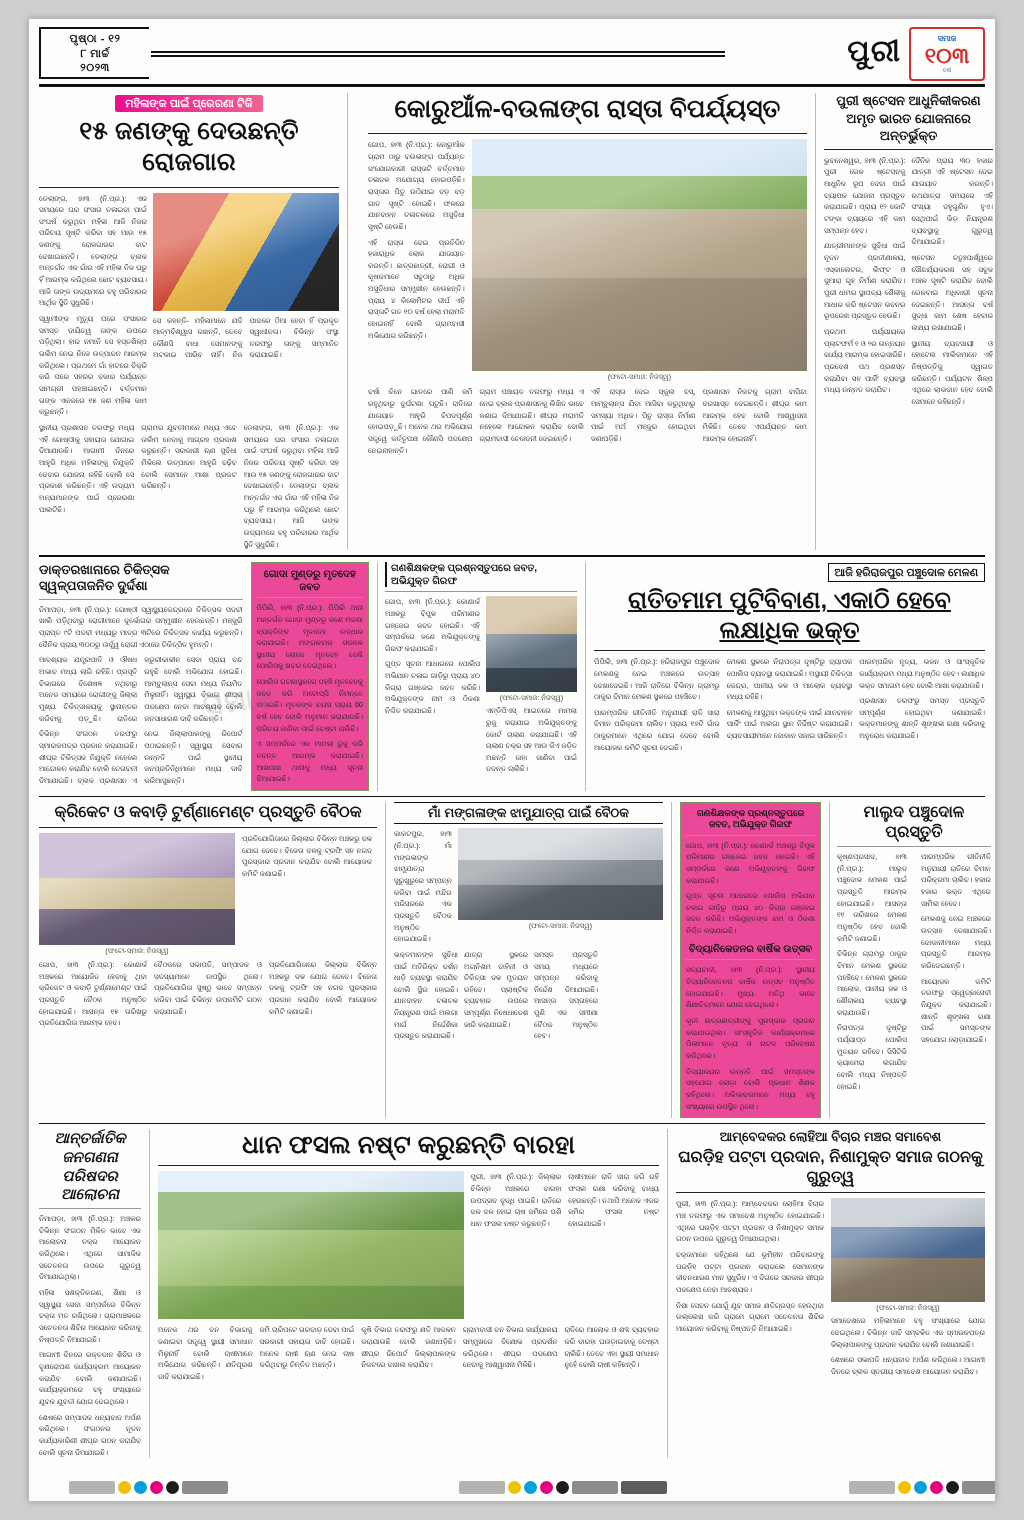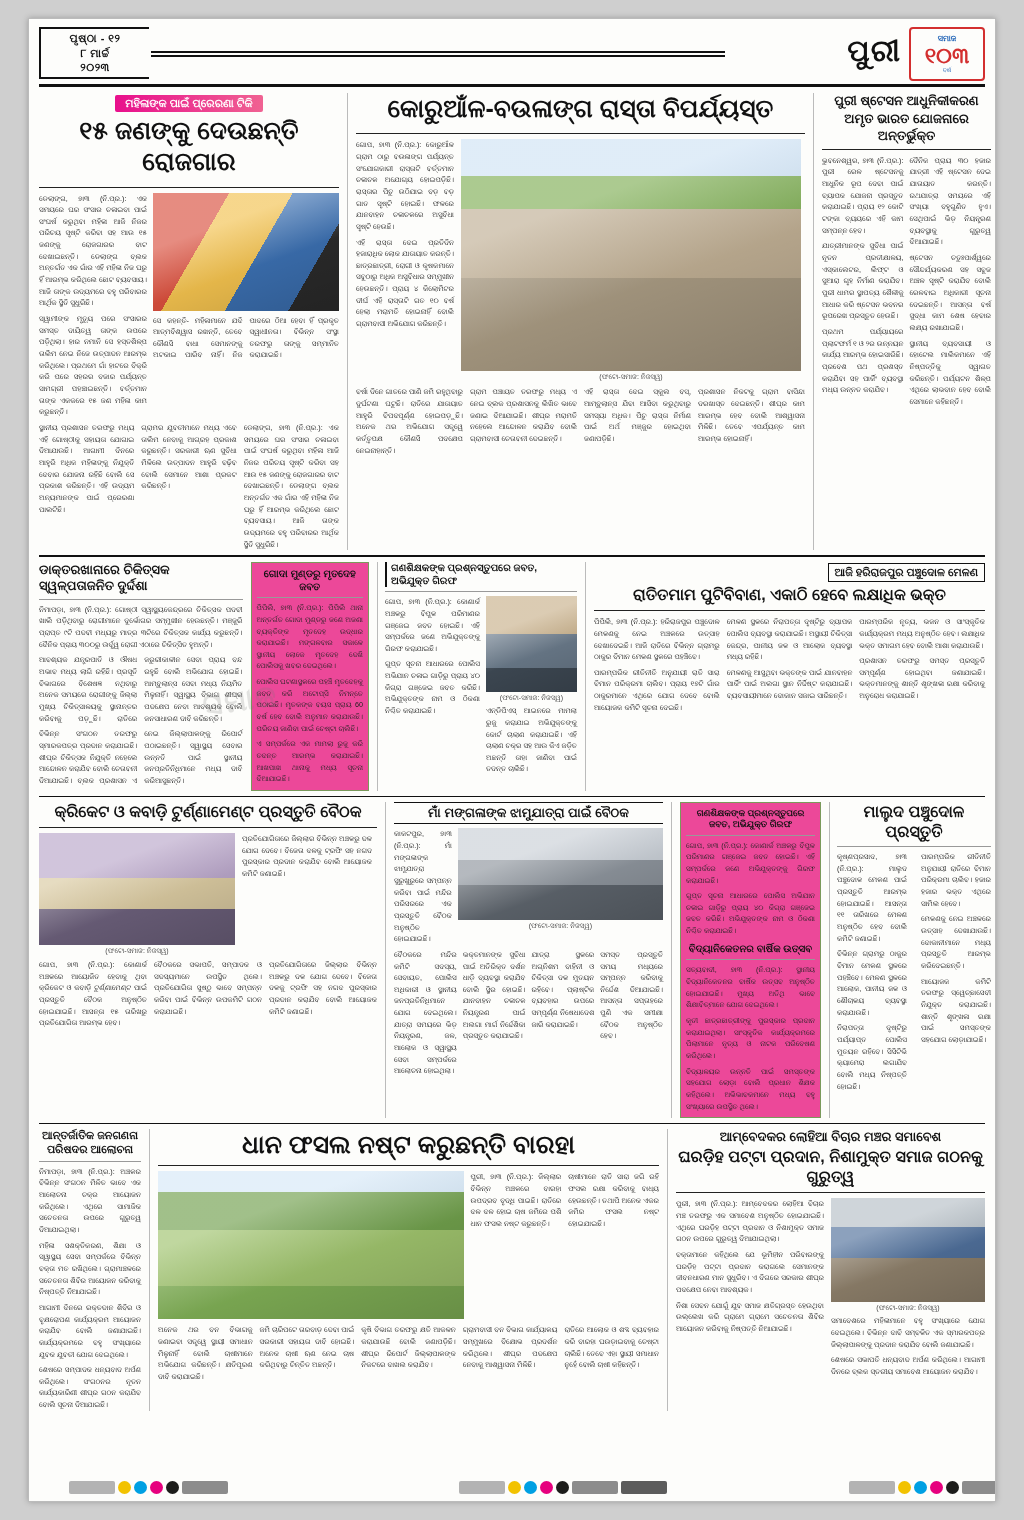--- a/index.html
+++ b/index.html
@@ -51,21 +51,21 @@
   .mast-logo .big { font-size:22px; font-weight:bold; color:#d32f2f; }
   .mast-logo .bot { font-size:6px; color:#1a5fb4; }
 
   
   .content { padding:6px 10px 0 10px; }
   .row { display:flex; gap:8px; }
   .col { display:flex; flex-direction:column; }
 
   .hl { font-weight:bold; color:#111; line-height:1.25; }
   .hl-xl { font-size:25px; }
-  .hl-lg { font-size:16px; }
+  .hl-lg { font-size:24px;text-decoration:underline; }
   .hl-md { font-size:16px; }
   .hl-sm { font-size:13px; }
   .kicker {
     font-size:11px; font-weight:bold; color:#fff;
     background:linear-gradient(90deg,#e8108c,#f06292);
     display:inline-block; padding:2px 10px; border-radius:2px;
   }
   .kicker-box {
     font-size:11px; font-weight:bold; color:#111;
     border:1px solid #111; padding:2px 6px; display:inline-block;
@@ -170,21 +170,21 @@
             <div class="body-txt" style="margin-top:4px; column-count:2; column-gap:7px;">ସେ କହନ୍ତି- ମହିଳାମାନେ ଯଦି ଆତ୍ମବିଶ୍ୱାସ ରଖନ୍ତି, ତେବେ କୌଣସି ବାଧା ସେମାନଙ୍କୁ ଅଟକାଇ ପାରିବ ନାହିଁ। ନିଜ ପାଦରେ ଠିଆ ହେବା ହିଁ ପ୍ରକୃତ ସ୍ୱାଧୀନତା। ବିଭିନ୍ନ ସଂସ୍ଥା ତରଫରୁ ତାଙ୍କୁ ସମ୍ମାନିତ କରାଯାଇଛି।</div>
           </div>
         </div>
         <div style="display:flex; gap:7px; margin-top:4px;">
           <div style="width:96px;" class="body-txt">ସ୍ଥାନୀୟ ପ୍ରଶାସନ ତରଫରୁ ମଧ୍ୟ ଏହି ଗୋଷ୍ଠୀକୁ ସହାୟତା ଯୋଗାଇ ଦିଆଯାଉଛି। ଆଗାମୀ ଦିନରେ ଆହୁରି ଅଧିକ ମହିଳାଙ୍କୁ ନିଯୁକ୍ତି ଦେବାର ଯୋଜନା ରହିଛି ବୋଲି ସେ ପ୍ରକାଶ କରିଛନ୍ତି। ଏହି ଉଦ୍ୟମ ଅନ୍ୟମାନଙ୍କ ପାଇଁ ପ୍ରେରଣା ପାଲଟିଛି।</div>
           <div style="width:96px;" class="body-txt">ଗ୍ରାମର ଯୁବତୀମାନେ ମଧ୍ୟ ଏବେ ତାଲିମ ନେବାକୁ ଆଗ୍ରହ ପ୍ରକାଶ କରୁଛନ୍ତି। ସରକାରୀ ଋଣ ସୁବିଧା ମିଳିଲେ ଉତ୍ପାଦନ ଆହୁରି ବଢ଼ିବ ବୋଲି ସେମାନେ ଆଶା ପ୍ରକଟ କରିଛନ୍ତି।</div>
           <div style="width:96px;" class="body-txt">ଡେଲାଙ୍ଗ, ୭ା୩ (ନି.ପ୍ର.): ଏକ ସମୟରେ ଘର ସଂସାର ଚଳାଇବା ପାଇଁ ସଂଘର୍ଷ କରୁଥିବା ମହିଳା ଆଜି ନିଜର ପରିଚୟ ସୃଷ୍ଟି କରିବା ସହ ଆଉ ୧୫ ଜଣଙ୍କୁ ରୋଜଗାରର ବାଟ ଦେଖାଇଛନ୍ତି। ଡେଲାଙ୍ଗ ବ୍ଲକ ଅନ୍ତର୍ଗତ ଏକ ଗାଁର ଏହି ମହିଳା ନିଜ ଘରୁ ହିଁ ଆରମ୍ଭ କରିଥିଲେ ଛୋଟ ବ୍ୟବସାୟ। ଆଜି ତାଙ୍କ ଉଦ୍ୟମରେ ବହୁ ପରିବାରର ଆର୍ଥିକ ସ୍ଥିତି ସୁଧୁରିଛି।</div>
         </div>
       </div>
 
-      <div class="col vline" style="width:460px; padding-left:8px;">
+      <div class="col vline" style="width:460px; padding-left:20px;">
         <div class="hl hl-xl" style="text-align:center; margin-bottom:4px;">କୋରୁଆଁଳ-ବଉଳାଙ୍ଗ ରାସ୍ତା ବିପର୍ଯ୍ୟସ୍ତ</div>
         <div class="sep"></div>
         <div style="display:flex; gap:7px;">
           <div style="width:98px;">
             <div class="body-txt">ଗୋପ, ୭ା୩ (ନି.ପ୍ର.): କୋରୁଆଁଳ ଗ୍ରାମ ଠାରୁ ବଉଳାଙ୍ଗ ପର୍ଯ୍ୟନ୍ତ ସଂଯୋଗକାରୀ ରାସ୍ତାଟି ବର୍ତ୍ତମାନ ଚଳାଚଳ ଅଯୋଗ୍ୟ ହୋଇପଡ଼ିଛି। ରାସ୍ତାର ପିଚୁ ଉଠିଯାଇ ବଡ଼ ବଡ଼ ଗାତ ସୃଷ୍ଟି ହୋଇଛି। ଫଳରେ ଯାନବାହନ ଚଳାଚଳରେ ଅସୁବିଧା ସୃଷ୍ଟି ହେଉଛି।</div>
             <div class="body-txt" style="margin-top:4px;">ଏହି ରାସ୍ତା ଦେଇ ପ୍ରତିଦିନ ହଜାରାଧିକ ଲୋକ ଯାତାୟାତ କରନ୍ତି। ଛାତ୍ରଛାତ୍ରୀ, ରୋଗୀ ଓ କୃଷକମାନେ ସବୁଠାରୁ ଅଧିକ ଅସୁବିଧାର ସମ୍ମୁଖୀନ ହେଉଛନ୍ତି। ପ୍ରାୟ ୪ କିଲୋମିଟର ଦୀର୍ଘ ଏହି ରାସ୍ତାଟି ଗତ ୧୦ ବର୍ଷ ହେଲା ମରାମତି ହୋଇନାହିଁ ବୋଲି ଗ୍ରାମବାସୀ ଅଭିଯୋଗ କରିଛନ୍ତି।</div>
           </div>
           <div style="width:340px;">
             <div class="ph road" style="height:232px;"></div>
             <div class="cap">(ଫଟୋ-ସମାଜ: ନିଜସ୍ୱ)</div>
@@ -303,21 +303,20 @@
         <div style="display:flex; gap:6px; margin-top:4px;">
           <div style="width:58px;">
             <div class="body-txt">କାକଟପୁର, ୭ା୩ (ନି.ପ୍ର.): ମାଁ ମଙ୍ଗଳାଙ୍କ ଝାମୁଯାତ୍ରା ସୁରୁଖୁରୁରେ ସମ୍ପନ୍ନ କରିବା ପାଇଁ ମନ୍ଦିର ପରିସରରେ ଏକ ପ୍ରସ୍ତୁତି ବୈଠକ ଅନୁଷ୍ଠିତ ହୋଇଯାଇଛି।</div>
           </div>
           <div style="width:206px;">
             <div class="ph meeting" style="height:92px;"></div>
             <div class="cap">(ଫଟୋ-ସମାଜ: ନିଜସ୍ୱ)</div>
           </div>
         </div>
         <div style="display:flex; gap:6px; margin-top:4px;">
-          <div style="width:64px;" class="body-txt">ବୈଠକରେ ମନ୍ଦିର କମିଟି ସଦସ୍ୟ, ସେବାୟତ, ପୋଲିସ ଅଧିକାରୀ ଓ ସ୍ଥାନୀୟ ଜନପ୍ରତିନିଧିମାନେ ଯୋଗ ଦେଇଥିଲେ। ଯାତ୍ରା ସମୟରେ ଭିଡ଼ ନିୟନ୍ତ୍ରଣ, ଜଳ, ଆଲୋକ ଓ ସ୍ୱାସ୍ଥ୍ୟ ସେବା ସମ୍ପର୍କରେ ଆଲୋଚନା ହୋଇଥିଲା।</div>
           <div style="width:64px;" class="body-txt">ଭକ୍ତମାନଙ୍କ ସୁବିଧା ପାଇଁ ଅତିରିକ୍ତ ଦର୍ଶନ ଧାଡ଼ି ବ୍ୟବସ୍ଥା କରାଯିବ ବୋଲି ସ୍ଥିର ହୋଇଛି। ଯାନବାହନ ଚଳାଚଳ ନିୟନ୍ତ୍ରଣ ପାଇଁ ଅଲଗା ମାର୍ଗ ନିର୍ଦ୍ଦେଶିକା ପ୍ରସ୍ତୁତ କରାଯାଇଛି।</div>
           <div style="width:64px;" class="body-txt">ଯାତ୍ରା ସ୍ଥଳରେ ଅଗ୍ନିଶମ ବାହିନୀ ଓ ଚିକିତ୍ସା ଦଳ ମୁତୟନ ରହିବେ। ପ୍ଲାଷ୍ଟିକ ବ୍ୟବହାର ଉପରେ ସମ୍ପୂର୍ଣ୍ଣ ନିଷେଧାଦେଶ ଜାରି କରାଯାଇଛି।</div>
           <div style="width:64px;" class="body-txt">ସମସ୍ତ ପ୍ରସ୍ତୁତି ସମୟ ମଧ୍ୟରେ ସମ୍ପନ୍ନ କରିବାକୁ ନିର୍ଦ୍ଦେଶ ଦିଆଯାଇଛି। ଆସନ୍ତା ସପ୍ତାହରେ ପୁଣି ଏକ ସମୀକ୍ଷା ବୈଠକ ଅନୁଷ୍ଠିତ ହେବ।</div>
         </div>
       </div>
 
       <div class="col vline" style="width:320px; padding-left:8px;">
         <div class="row">
           <div class="col tintbox" style="width:150px;">
             <div class="hl" style="font-size:9px; text-align:center;">ଗଣଶିକ୍ଷକଙ୍କ ପ୍ରଶ୍ନସ୍ତୁପରେ ଜବତ, ଅଭିଯୁକ୍ତ ଗିରଫ</div>
@@ -348,21 +347,21 @@
           </div>
         </div>
       </div>
     </div>
 
     <div class="sep" style="border-top:1px solid #111;"></div>
 
     <div class="row">
 
       <div class="col" style="width:112px;">
-        <div class="hl" style="font-size:11px; text-align:center;">ଆନ୍ତର୍ଜାତିକ ଜନଗଣନା ପରିଷଦର ଆଲୋଚନା</div>
+        <div class="hl" style="font-size:15px; text-align:center;font-style:italic;">ଆନ୍ତର୍ଜାତିକ ଜନଗଣନା ପରିଷଦର ଆଲୋଚନା</div>
         <div class="sep-thin"></div>
         <div class="body-txt">ନିମାପଡ଼ା, ୭ା୩ (ନି.ପ୍ର.): ଅଞ୍ଚଳର ବିଭିନ୍ନ ସଂଗଠନ ମିଳିତ ଭାବେ ଏକ ଆଲୋଚନା ଚକ୍ର ଆୟୋଜନ କରିଥିଲେ। ଏଥିରେ ସାମାଜିକ ସଚେତନତା ଉପରେ ଗୁରୁତ୍ୱ ଦିଆଯାଇଥିଲା।</div>
         <div class="body-txt" style="margin-top:4px;">ମହିଳା ସଶକ୍ତିକରଣ, ଶିକ୍ଷା ଓ ସ୍ୱାସ୍ଥ୍ୟ ସେବା ସମ୍ପର୍କରେ ବିଭିନ୍ନ ବକ୍ତା ମତ ରଖିଥିଲେ। ଗ୍ରାମାଞ୍ଚଳରେ ସଚେତନତା ଶିବିର ଆୟୋଜନ କରିବାକୁ ନିଷ୍ପତ୍ତି ନିଆଯାଇଛି।</div>
         <div class="body-txt" style="margin-top:4px;">ଆଗାମୀ ଦିନରେ ରକ୍ତଦାନ ଶିବିର ଓ ବୃକ୍ଷରୋପଣ କାର୍ଯ୍ୟକ୍ରମ ଆୟୋଜନ କରାଯିବ ବୋଲି ଜଣାଯାଇଛି। କାର୍ଯ୍ୟକ୍ରମରେ ବହୁ ସଂଖ୍ୟାରେ ଯୁବକ ଯୁବତୀ ଯୋଗ ଦେଇଥିଲେ।</div>
         <div class="body-txt" style="margin-top:4px;">ଶେଷରେ ସମ୍ପାଦକ ଧନ୍ୟବାଦ ଅର୍ପଣ କରିଥିଲେ। ସଂଗଠନର ନୂତନ କାର୍ଯ୍ୟକାରିଣୀ ଶୀଘ୍ର ଗଠନ କରାଯିବ ବୋଲି ସୂଚନା ଦିଆଯାଇଛି।</div>
       </div>
 
       <div class="col vline" style="width:510px; padding-left:8px;">
         <div class="hl hl-xl" style="text-align:center;">ଧାନ ଫସଲ ନଷ୍ଟ କରୁଛନ୍ତି ବାରହା</div>
         <div class="sep"></div>

